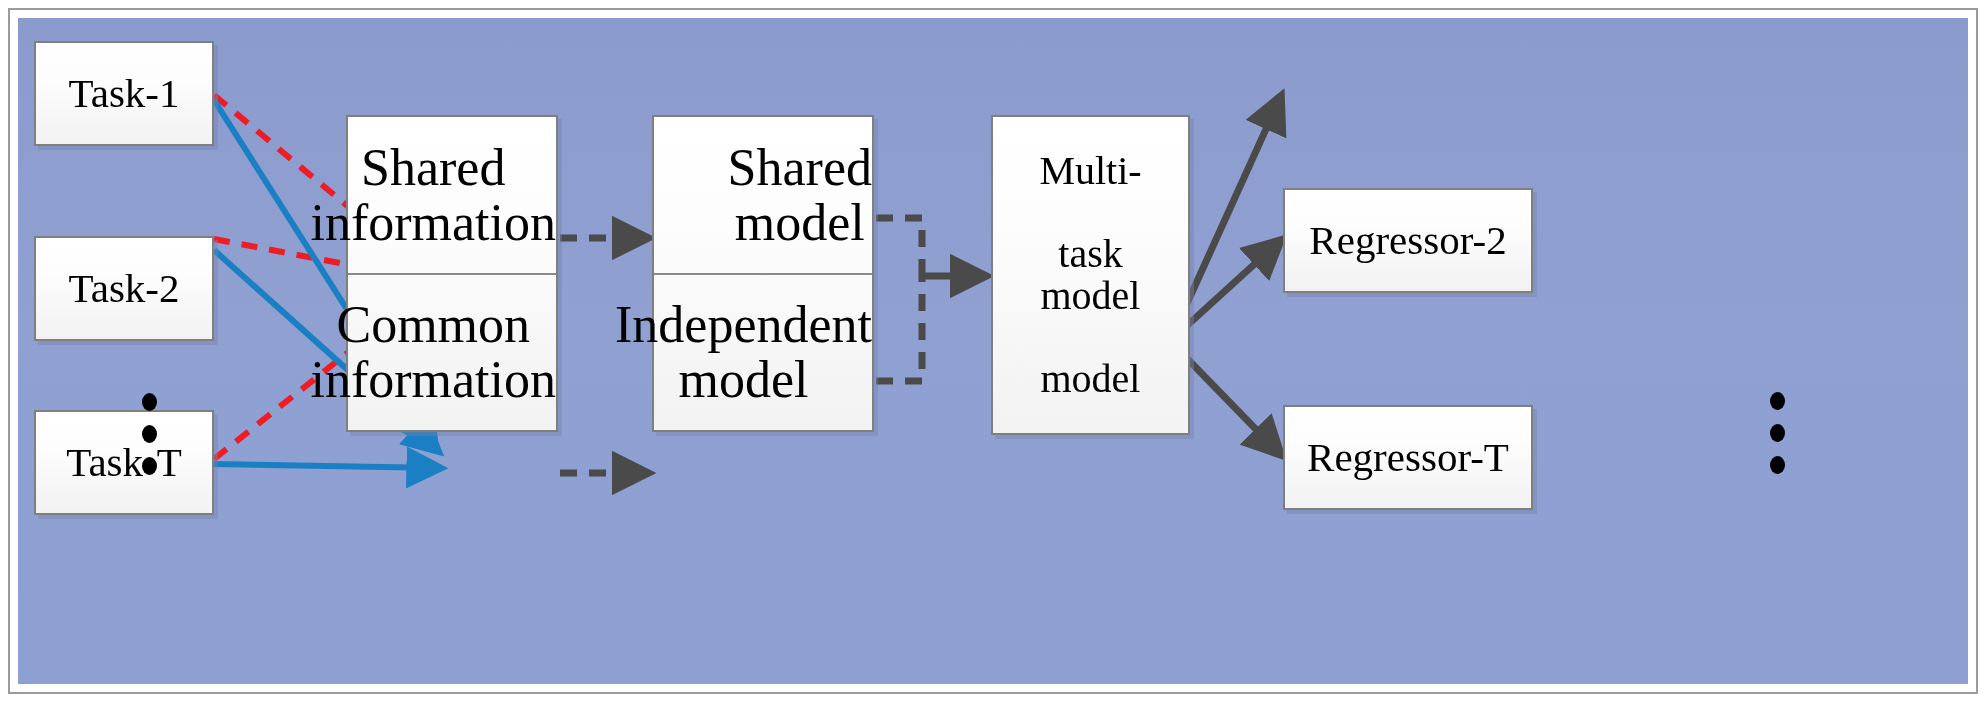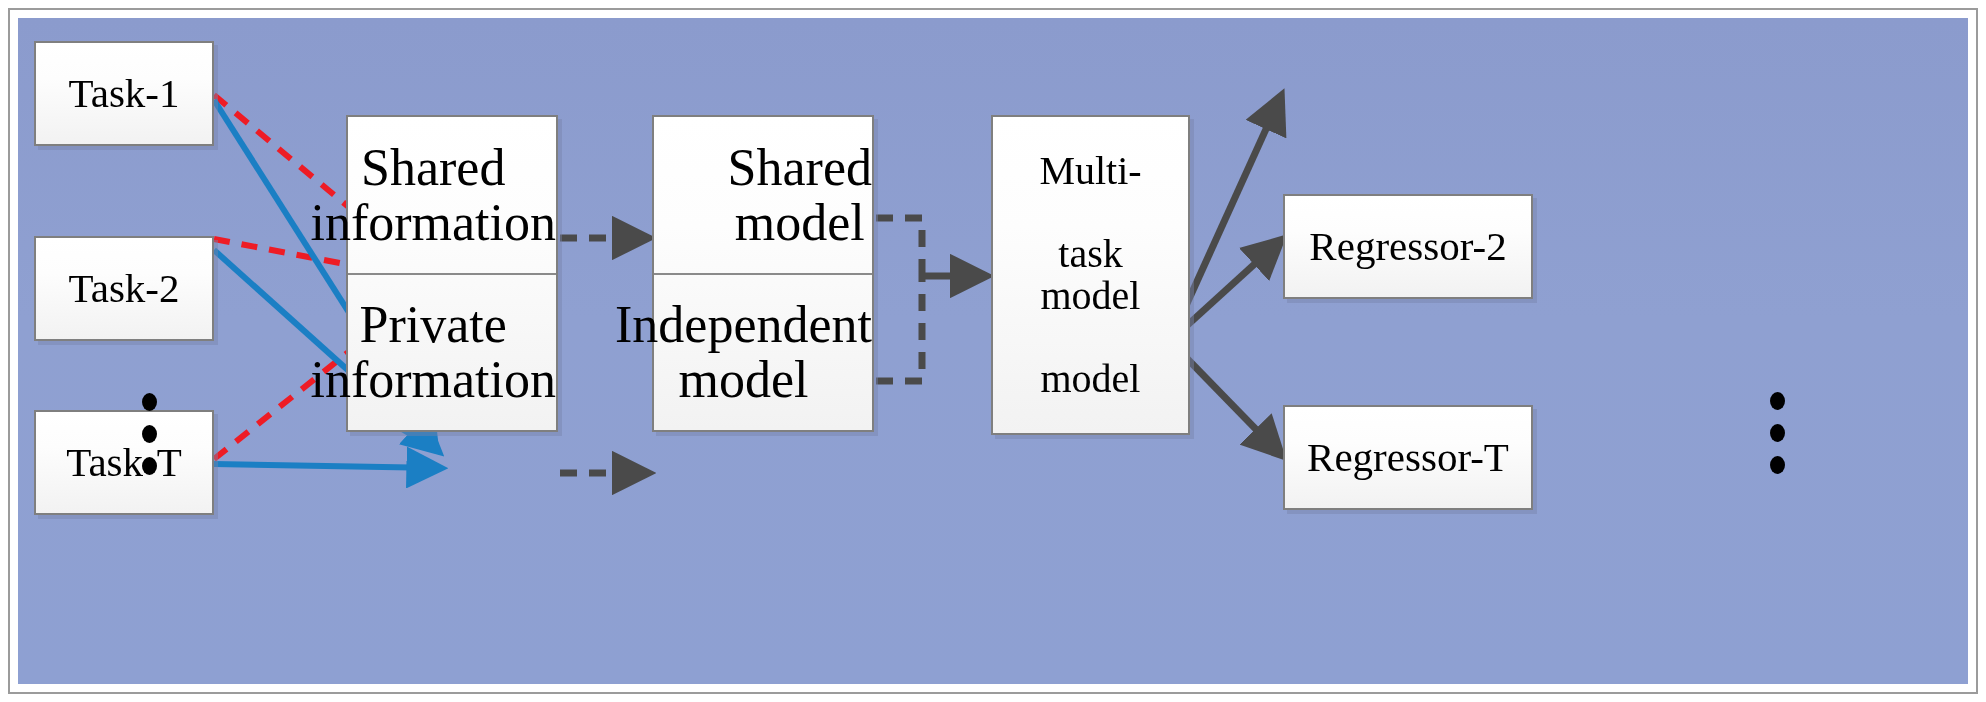--- a/index.html
+++ b/index.html
@@ -135,21 +135,21 @@
 
   <div class="stack" style="left:346px;top:115px;width:212px;height:317px;">
     <div class="cell top">
       <span>
         <span>Shared</span><br>
         <span>information</span>
       </span>
     </div>
     <div class="cell">
       <span>
-        <span>Private</span><br>
+        <span>Common</span><br>
         <span>information</span>
       </span>
     </div>
   </div>
 
   <div class="stack" style="left:652px;top:115px;width:222px;height:317px;">
     <div class="cell top">
       <span>
         <span>Shared</span><br>
         <span>model</span>
@@ -164,21 +164,21 @@
   </div>
 
   <div class="node joint" style="left:991px;top:115px;width:199px;height:320px;">
     <span>
       <span>Multi-</span><br>
       <span>task model</span><br>
       <span>model</span>
     </span>
   </div>
 
-  <div class="node reg" style="left:1283px;top:188px;width:250px;height:105px;margin-top:6px;">
+  <div class="node reg" style="left:1283px;top:188px;width:250px;height:105px;">
     <span>Regressor-2</span>
   </div>
   <div class="node reg" style="left:1283px;top:405px;width:250px;height:105px;">
     <span>Regressor-T</span>
   </div>
   <div class="dots" style="left:1770px;top:392px;">
     <i></i>
       <i></i>
       <i></i>
   </div>

